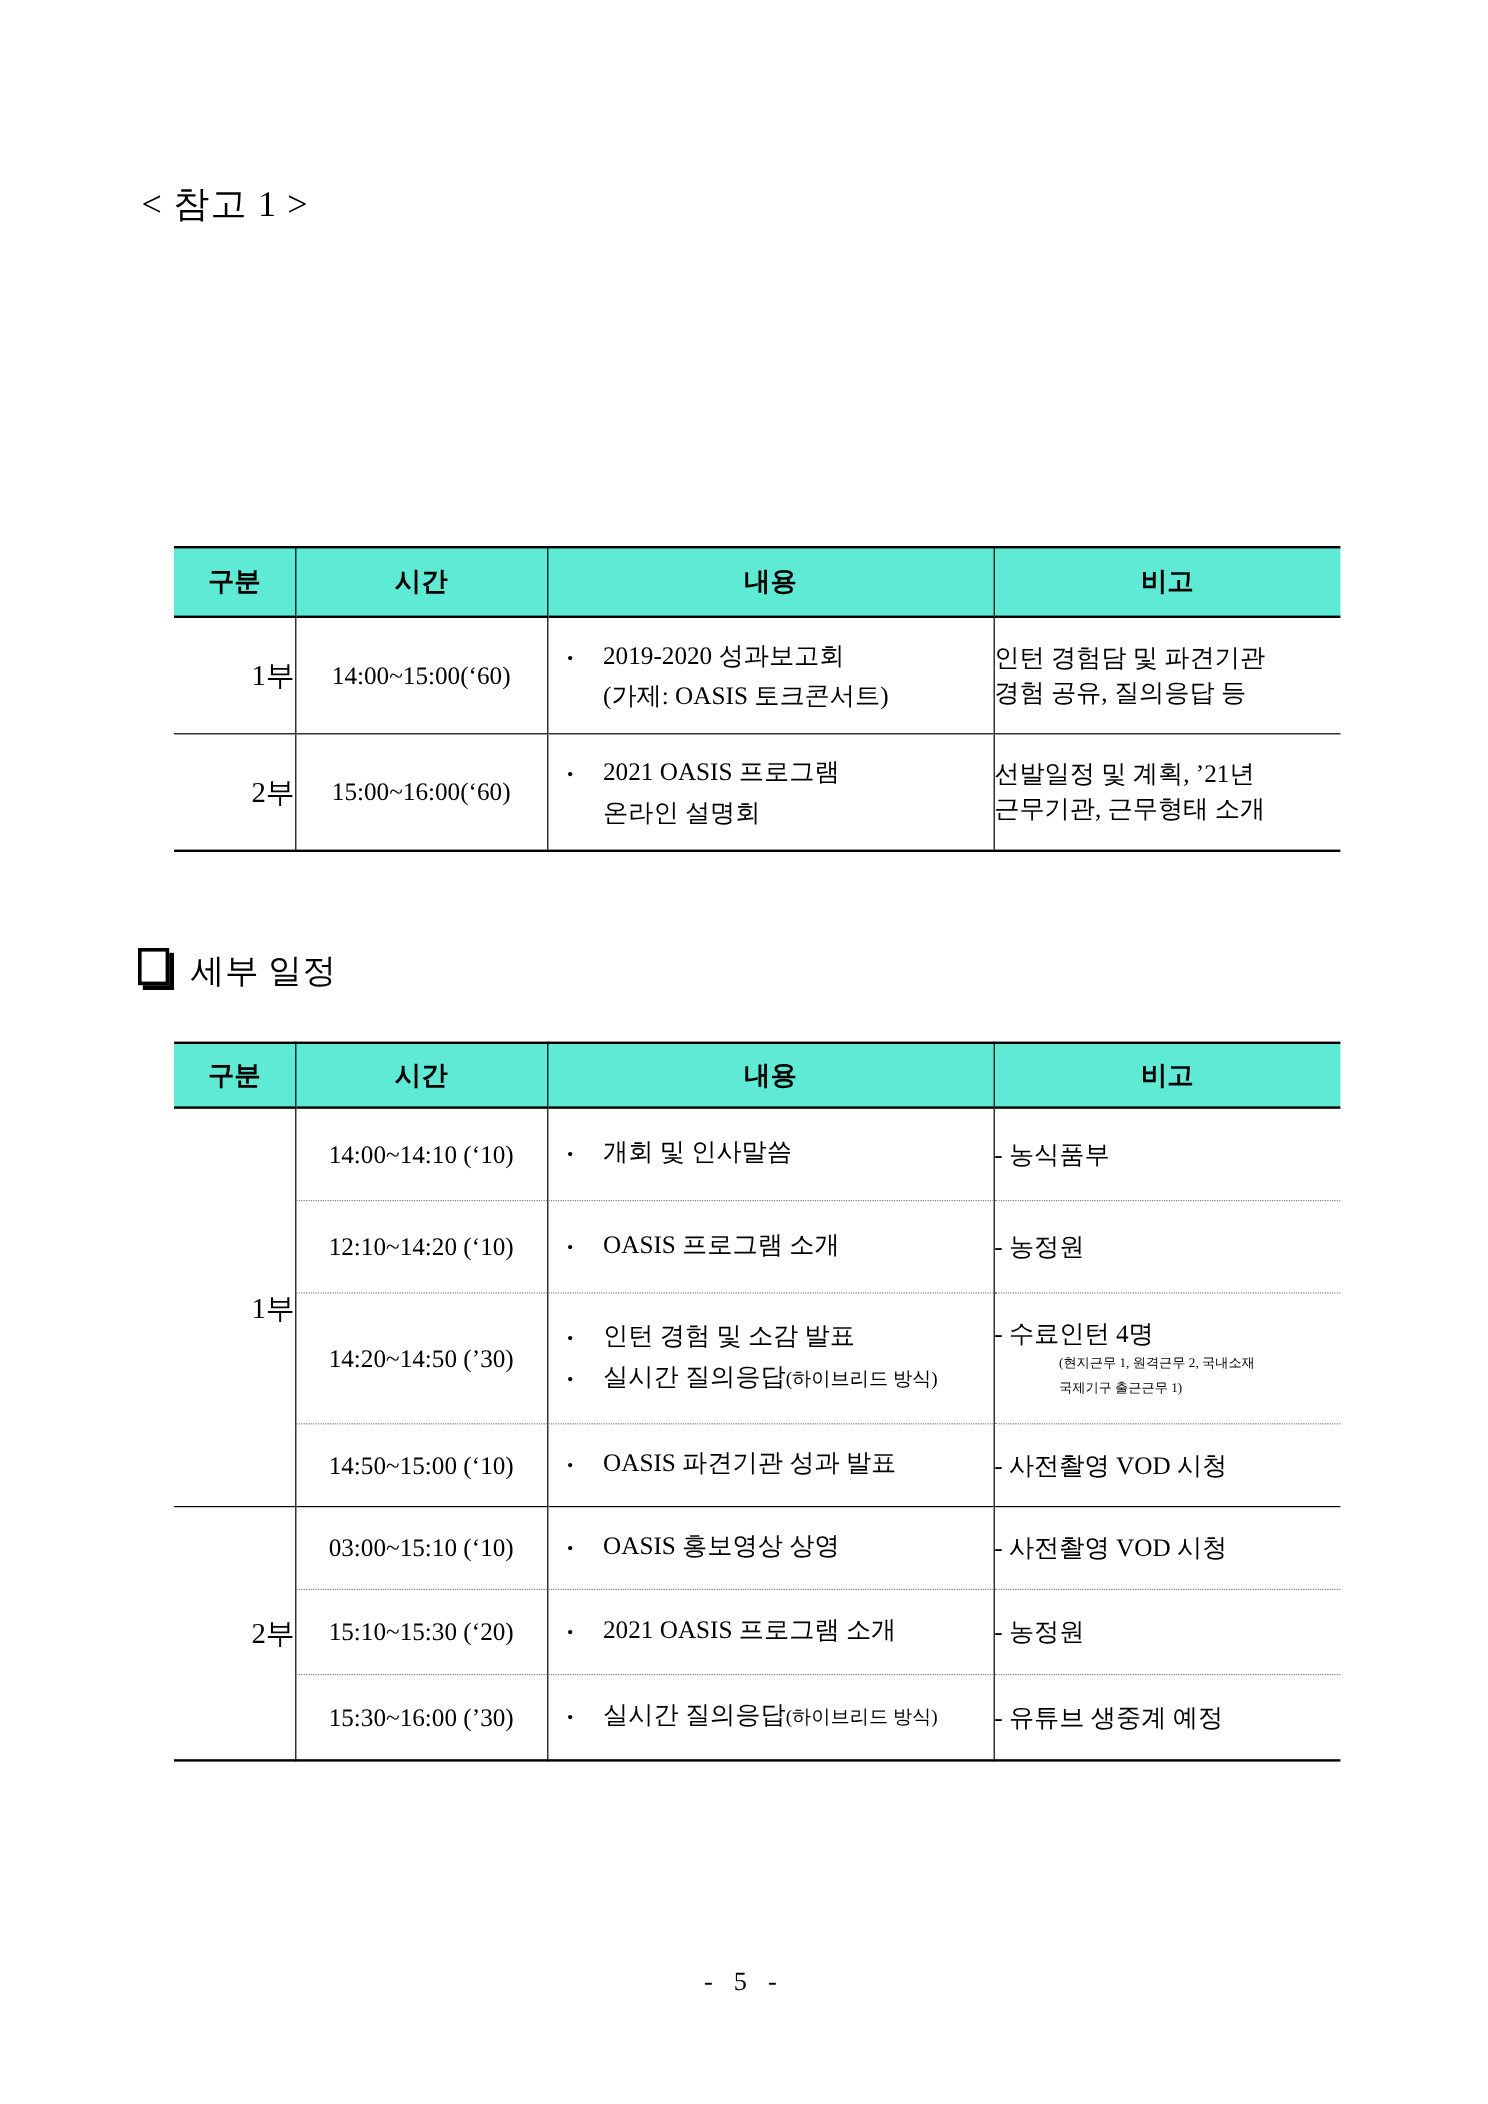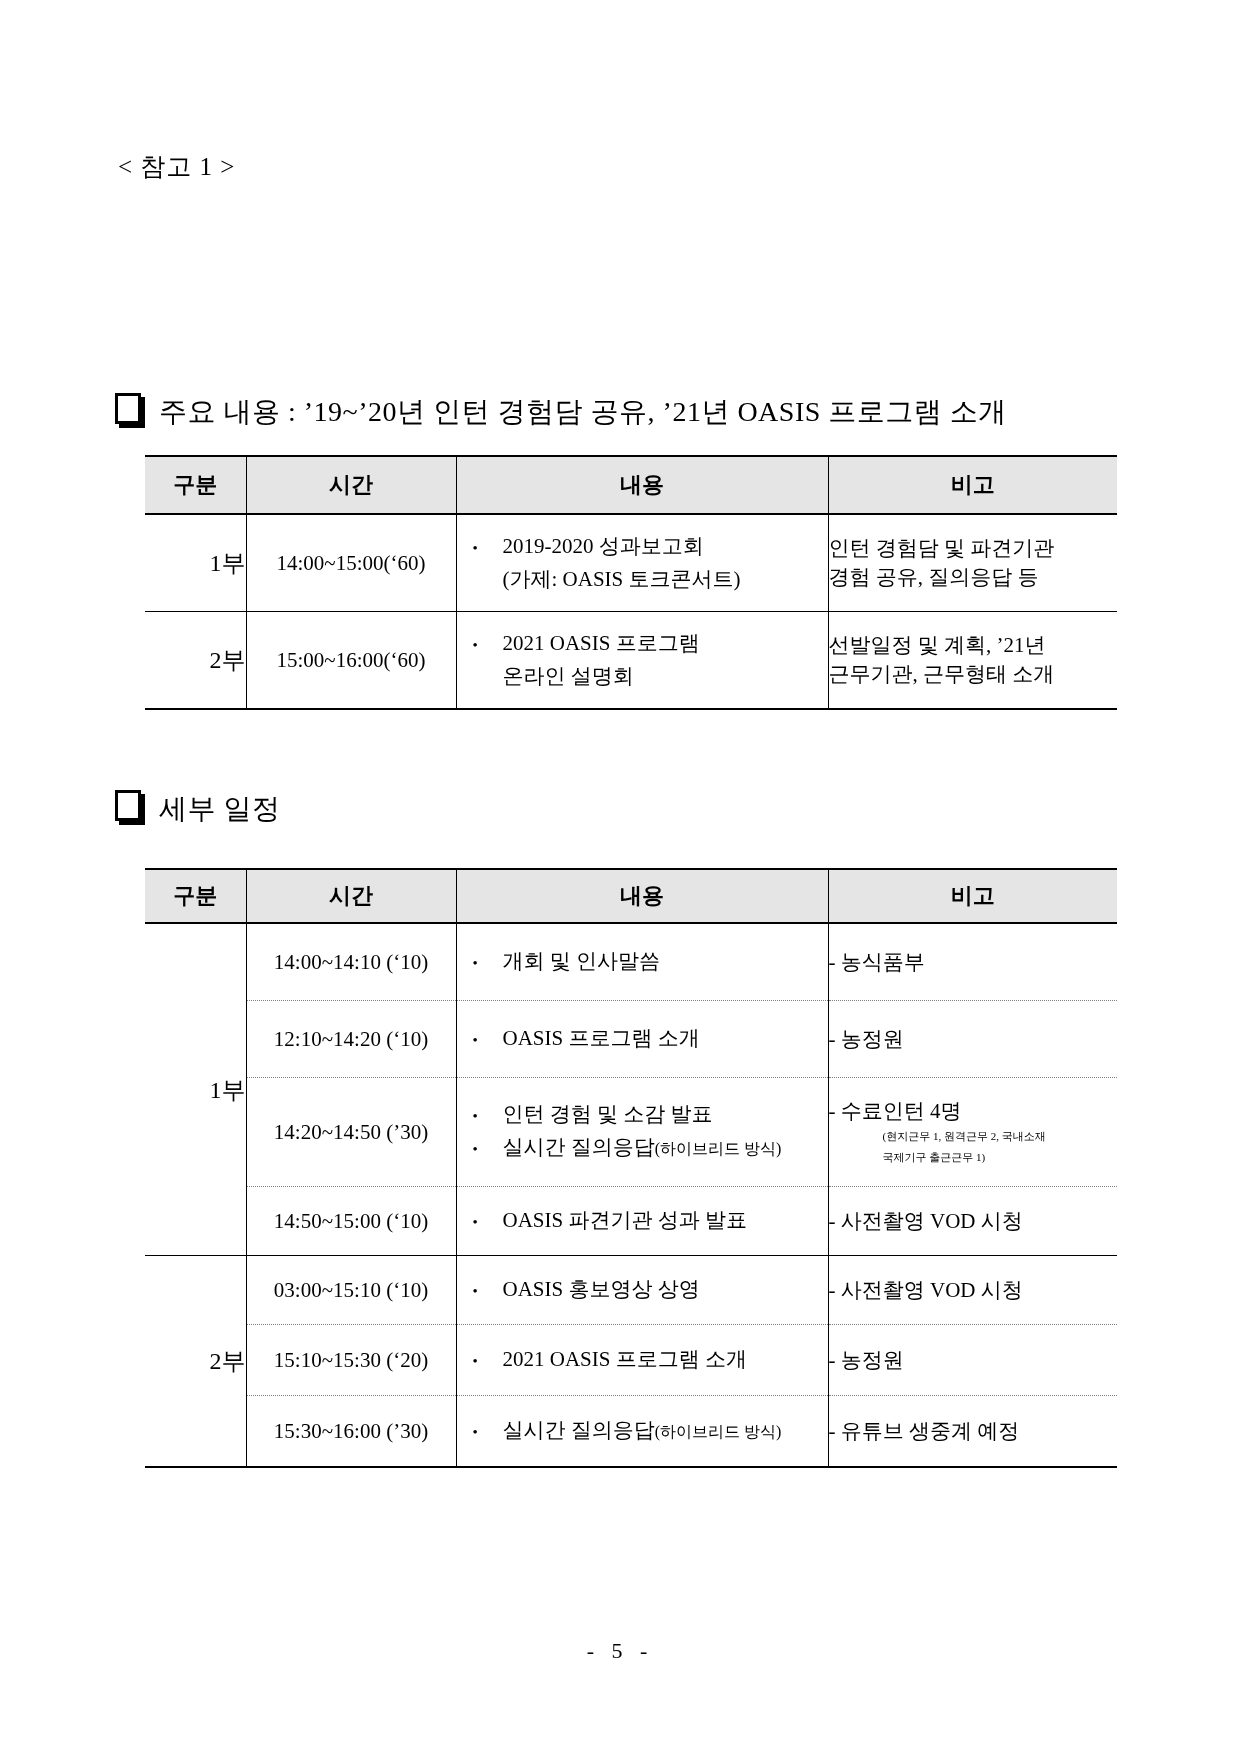--- a/index.html
+++ b/index.html
@@ -2,41 +2,41 @@
 <html lang="ko"><head>
 <meta charset="utf-8">
 <style>
   * { margin:0; padding:0; box-sizing:content-box; }
   html,body { background:#888; }
   .page {
     position:relative; width:1240px; height:1753px; background:#ffffff;
     margin:0 auto; overflow:hidden;
     font-family:"Liberation Serif","DejaVu Serif",serif; color:#000;
   }
-  .ref-label { position:absolute; left:118px; top:150px; font-size:25px; letter-spacing:1px; }
+  .ref-label { position:absolute; left:118px; top:150px; font-size:30px; letter-spacing:1px; }
   .title-wrap { position:absolute; top:220px; left:0; width:100%; text-align:center; }
   .doc-title {
     display:inline-block; font-family:"Liberation Sans","DejaVu Sans",sans-serif;
     font-weight:800; font-size:40px; letter-spacing:-1px;
     border-bottom:4px solid #000; padding-bottom:7px; white-space:nowrap;
   }
   .sec-heading { position:absolute; left:115px; font-size:28px; letter-spacing:0.5px; white-space:nowrap; }
   .sec-heading.h1 { top:393px; }
   .sec-heading.h2 { top:790px; }
   .square-bullet {
     display:inline-block; width:20px; height:25px; background:#fff;
     border:3px solid #000; box-shadow:4px 4px 0 #000;
     margin-right:18px; vertical-align:-3px;
   }
   table { position:absolute; left:145px; width:972px; border-collapse:collapse; table-layout:fixed;
           border-top:2.5px solid #000; border-bottom:2.5px solid #000; }
   #overview-table { top:455px; }
   #schedule-table { top:868px; }
   col.c0 { width:101px; } col.c1 { width:210px; } col.c2 { width:372px; } col.c3 { width:289px; }
-  th { background:#e5e5e5; border-bottom:2.2px solid #000; font-weight:bold; font-size:22px;
+  th { background:#5eead4; border-bottom:2.2px solid #000; font-weight:bold; font-size:22px;
        vertical-align:middle; text-align:center; }
   #overview-table th { height:56px; }
   #schedule-table th { height:52px; }
   td { vertical-align:middle; font-size:21px; padding:0; }
   th.c1, th.c2, th.c3, td.c1, td.c2, td.c3 { border-left:1.5px solid #000; }
   tr.group-start td { border-top:1.5px solid #000; }
   tr.dotted td { border-top:1px dotted #808080; }
   td.part { text-align:right; font-size:24px; }
   td.time { text-align:center; letter-spacing:0; white-space:nowrap; }
   td.content { padding-left:16px; }
@@ -59,23 +59,20 @@
                  font-size:22px; letter-spacing:6px; }
 </style>
 </head>
 <body>
 
 <div class="page">
 
   <div class="ref-label">&lt; 참고 1 &gt;</div>
 
 
-  <div class="sec-heading h1">
-    <span class="square-bullet"></span><span>주요 내용 : ’19~’20년 인턴 경험담 공유, ’21년 OASIS 프로그램 소개</span>
-  </div>
 
   <table id="overview-table">
     <colgroup>
         <col class="c0">
         <col class="c1">
         <col class="c2">
         <col class="c3">
       </colgroup>
     <thead>
         <tr>

